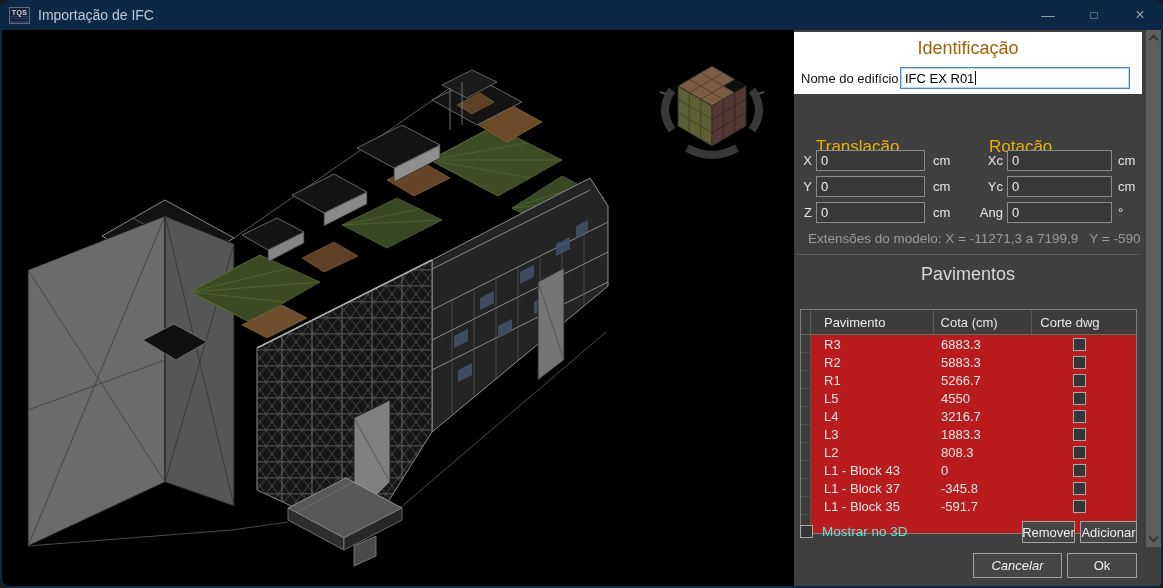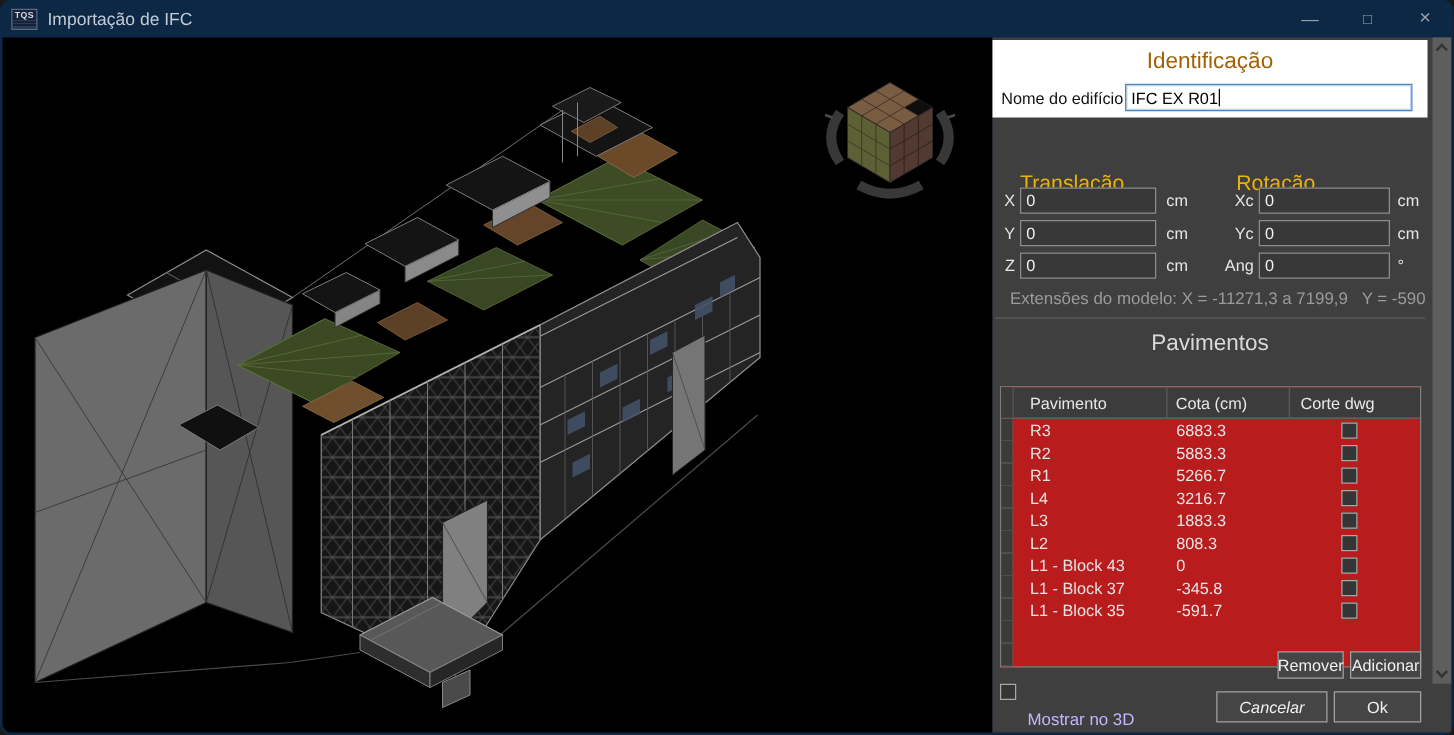--- a/index.html
+++ b/index.html
@@ -41,21 +41,21 @@
   .grow{display:flex;height:18px;align-items:center;color:#e4e4e4;font-size:13px;}
   .c-name{width:123px;padding-left:13px;}
   .c-cota{width:99px;padding-left:7px;}
   .c-chk{width:93px;display:flex;justify-content:center;}
   .hc-name{width:123px;padding-left:13px;border-right:1px solid #5a5a5a;}
   .hc-cota{width:99px;padding-left:7px;border-right:1px solid #5a5a5a;}
   .hc-chk{width:104px;padding-left:8px;}
   .cb{width:13px;height:13px;border:1px solid #a8a8a8;background:#353535;}
   
   .show3d{position:absolute;left:6px;top:494px;display:flex;align-items:center;}
-  .show3d span.txt{margin-left:9px;font-size:13.5px;color:#c4b5fd;margin-top:44px;}
+  .show3d span.txt{margin-left:9px;font-size:13.5px;color:#5eead4;}
   .btn{position:absolute;height:22px;background:#454545;border:1px solid #a2a2a2;color:#f0f0f0;font-size:13px;display:flex;align-items:center;justify-content:center;}
   .btn.remove{left:228px;top:491px;width:53px;}
   .btn.add{left:286px;top:491px;width:57px;}
   .btn.cancel{left:179px;top:523px;width:89px;height:25px;font-style:italic;}
   .btn.ok{left:273px;top:523px;width:70px;height:25px;}
   
   .sbar{position:absolute;left:352px;top:0;width:15px;height:517px;background:#5e5e5e;display:flex;flex-direction:column;justify-content:space-between;align-items:center;}
   .chev{width:7px;height:7px;border-left:2px solid #353535;border-top:2px solid #353535;}
   .chev.up{transform:rotate(45deg);margin-top:6px;}
   .chev.down{transform:rotate(225deg);margin-bottom:6px;}
@@ -243,20 +243,27 @@
                 </div>
               </div>
             <div class="grow">
                 <div class="c-name">R1</div>
                 <div class="c-cota">5266.7</div>
                 <div class="c-chk">
                   <span class="cb"></span>
                 </div>
               </div>
             <div class="grow">
+                <div class="c-name">L5</div>
+                <div class="c-cota">4550</div>
+                <div class="c-chk">
+                  <span class="cb"></span>
+                </div>
+              </div>
+            <div class="grow">
                 <div class="c-name">L4</div>
                 <div class="c-cota">3216.7</div>
                 <div class="c-chk">
                   <span class="cb"></span>
                 </div>
               </div>
             <div class="grow">
                 <div class="c-name">L3</div>
                 <div class="c-cota">1883.3</div>
                 <div class="c-chk">

